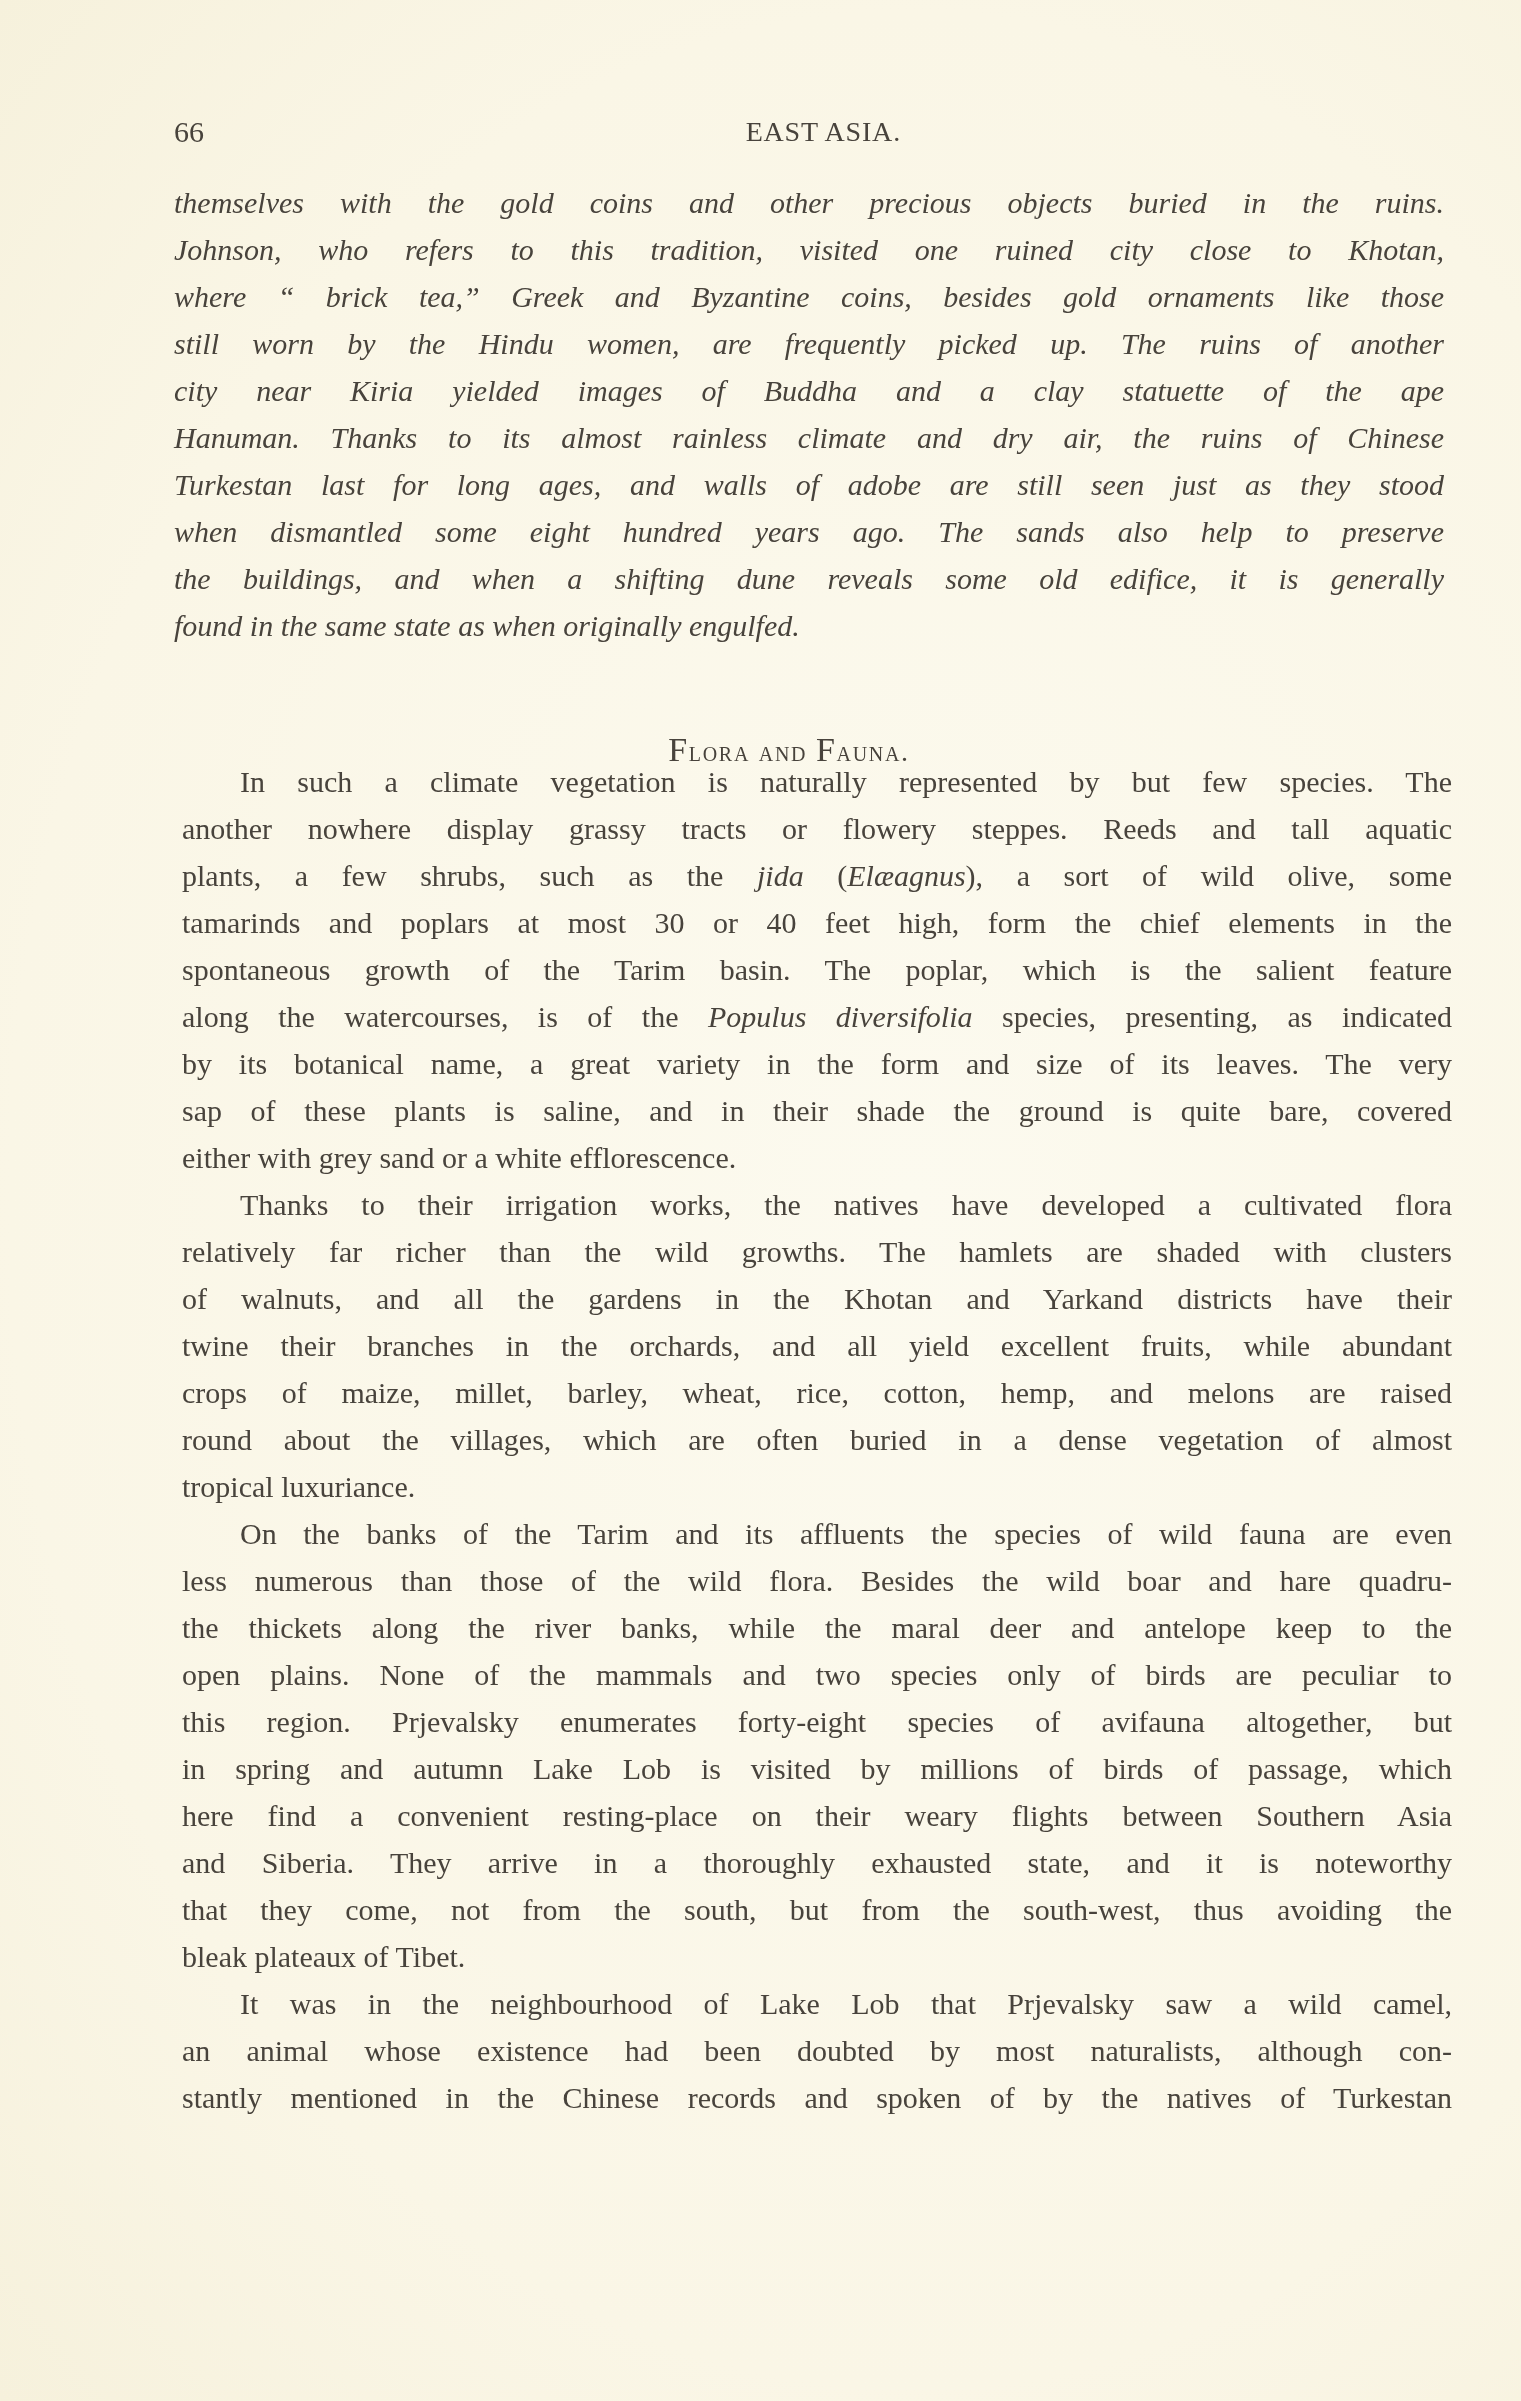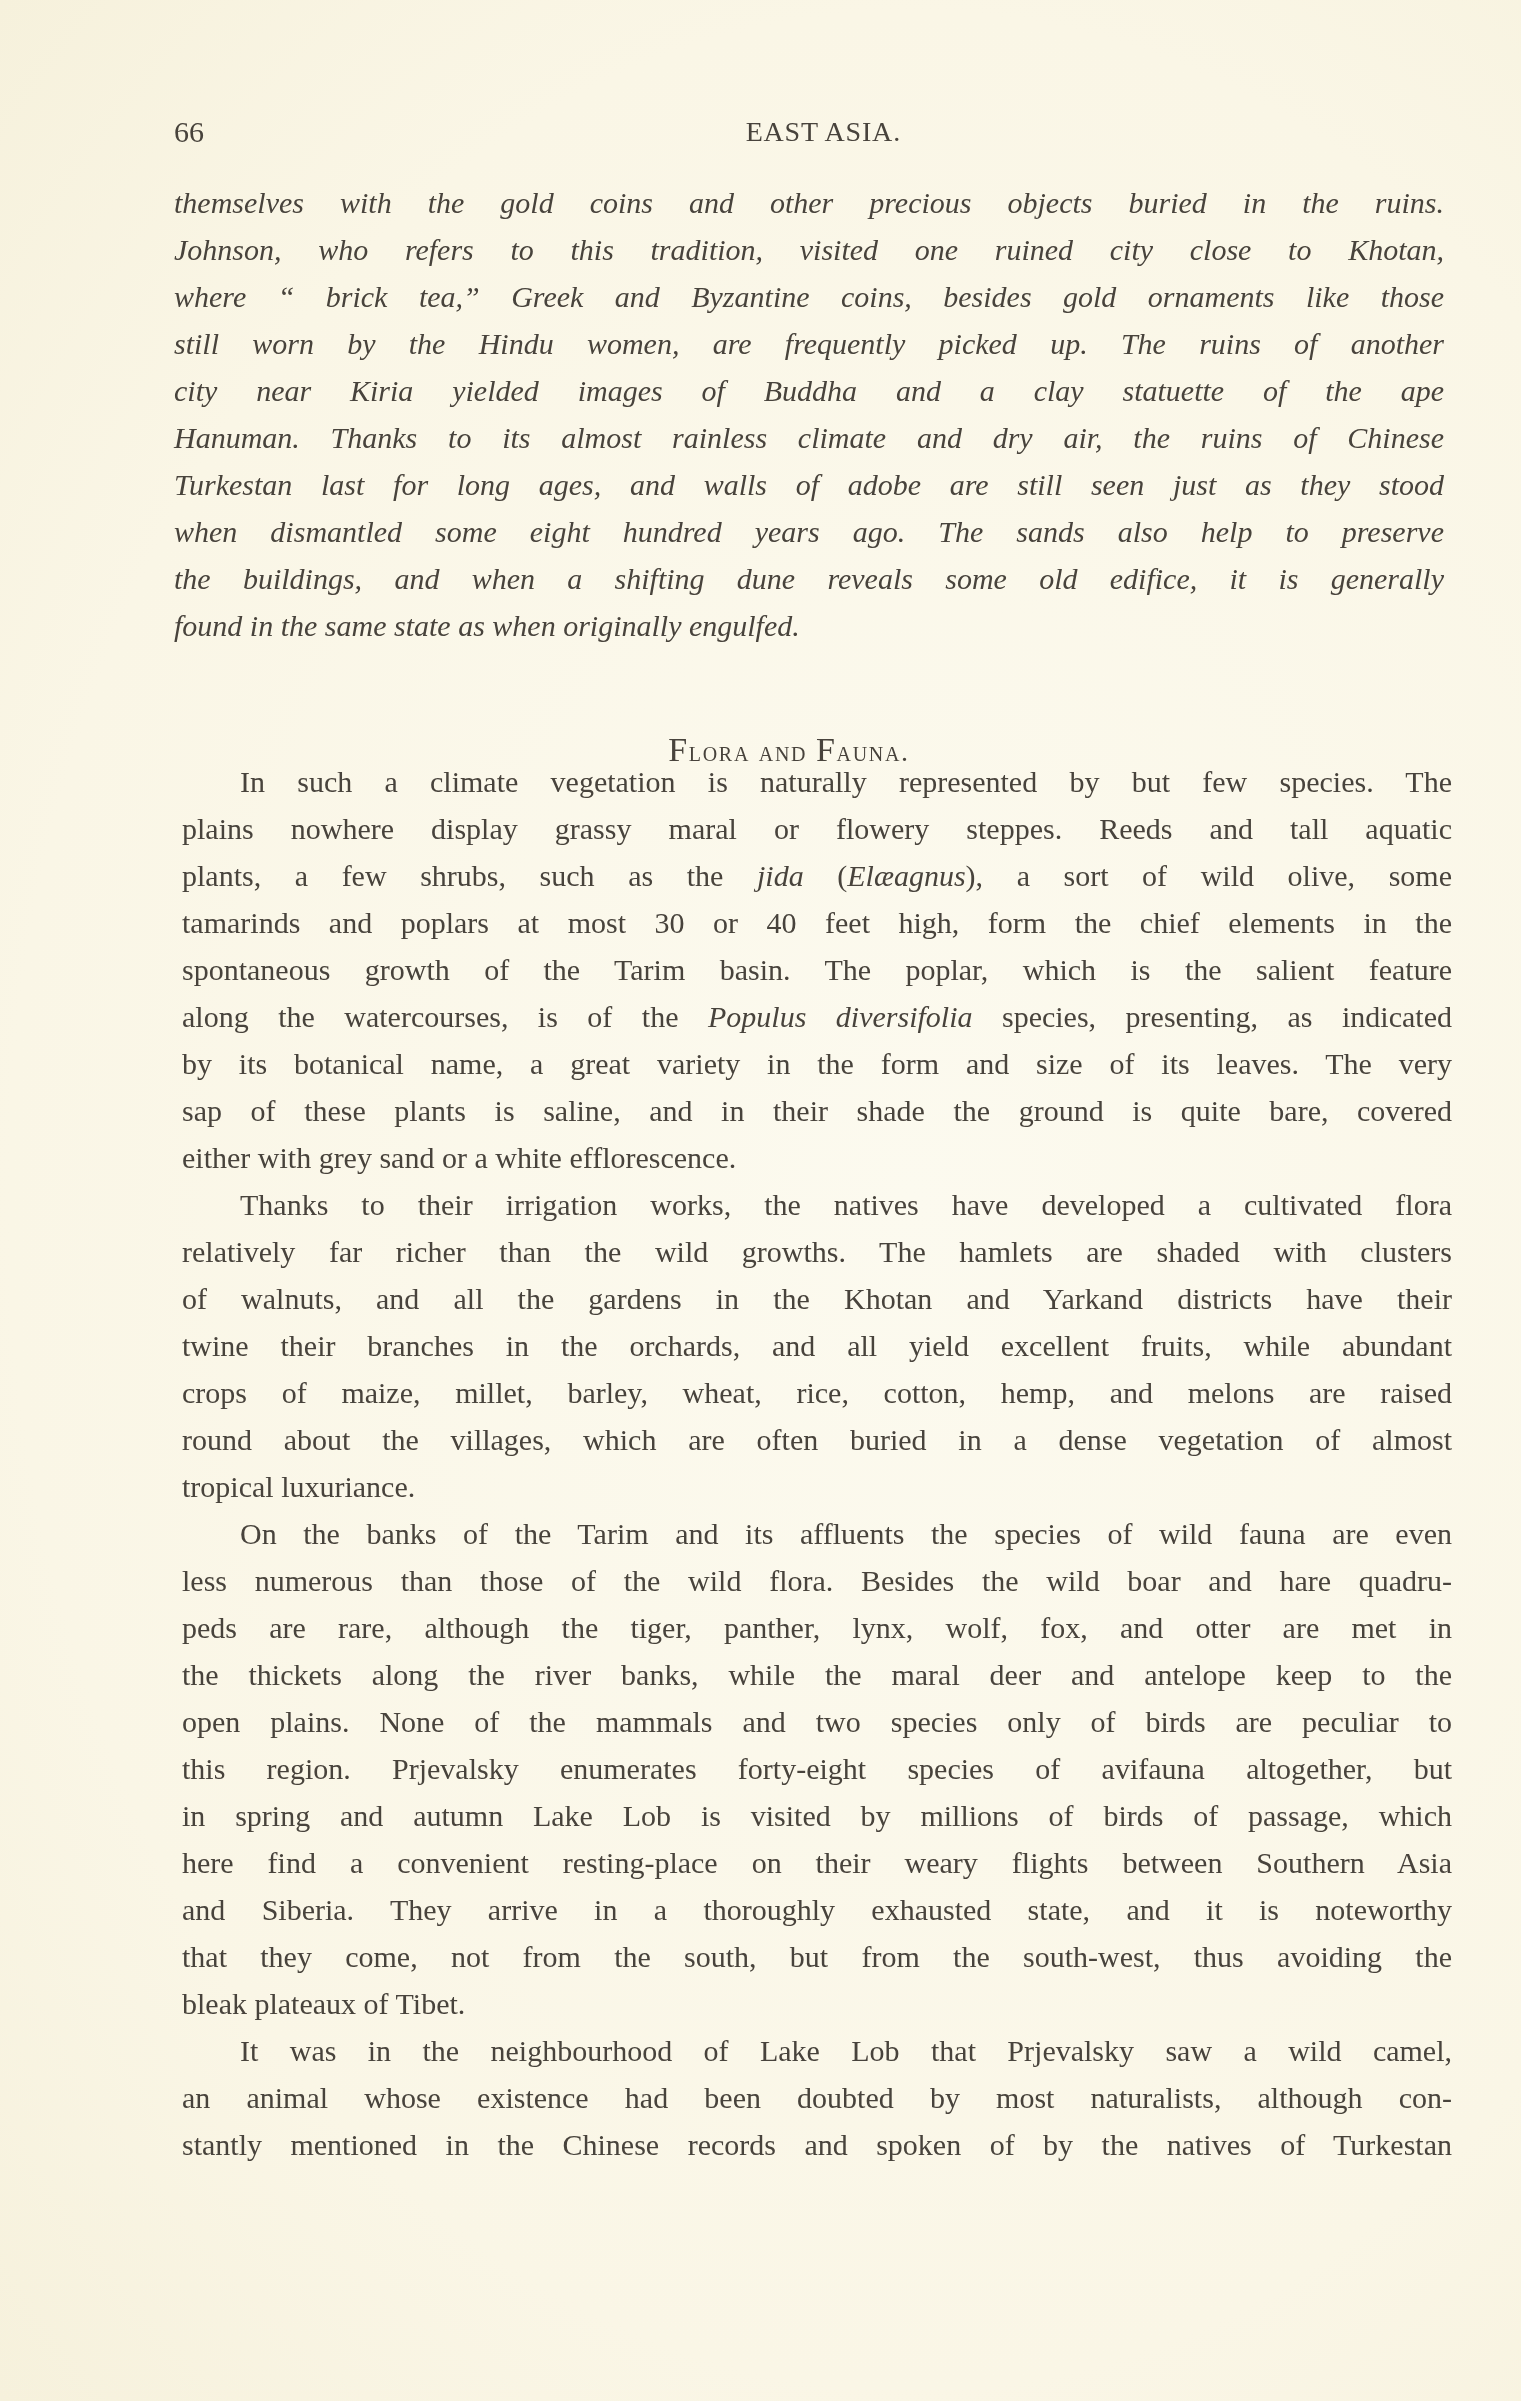--- a/index.html
+++ b/index.html
@@ -137,21 +137,21 @@
       </div>
     </div>
 
   <div class="section-heading" id="heading"><span><span class="sc-big">F</span>lora</span> <span>and</span> <span><span class="sc-big">F</span>auna.</span></div>
 
   <div class="text-block body2" id="block2">
       <div class="line indent">
         <span class="line-inner">In such a climate vegetation is naturally represented by but few species. The</span>
       </div>
       <div class="line">
-        <span class="line-inner">plains nowhere display grassy maral or flowery steppes. Reeds and tall aquatic</span>
+        <span class="line-inner">another nowhere display grassy tracts or flowery steppes. Reeds and tall aquatic</span>
       </div>
       <div class="line">
         <span class="line-inner">plants, a few shrubs, such as the <em>jida</em> (<em>Elæagnus</em>), a sort of wild olive, some</span>
       </div>
       <div class="line">
         <span class="line-inner">tamarinds and poplars at most 30 or 40 feet high, form the chief elements in the</span>
       </div>
       <div class="line">
         <span class="line-inner">spontaneous growth of the Tarim basin. The poplar, which is the salient feature</span>
       </div>
@@ -188,23 +188,20 @@
       <div class="line last">
         <span class="line-inner">tropical luxuriance.</span>
       </div>
       <div class="line indent">
         <span class="line-inner">On the banks of the Tarim and its affluents the species of wild fauna are even</span>
       </div>
       <div class="line">
         <span class="line-inner">less numerous than those of the wild flora. Besides the wild boar and hare quadru-</span>
       </div>
       <div class="line">
-        <span class="line-inner">peds are rare, although the tiger, panther, lynx, wolf, fox, and otter are met in</span>
-      </div>
-      <div class="line">
         <span class="line-inner">the thickets along the river banks, while the maral deer and antelope keep to the</span>
       </div>
       <div class="line">
         <span class="line-inner">open plains. None of the mammals and two species only of birds are peculiar to</span>
       </div>
       <div class="line">
         <span class="line-inner">this region. Prjevalsky enumerates forty-eight species of avifauna altogether, but</span>
       </div>
       <div class="line">
         <span class="line-inner">in spring and autumn Lake Lob is visited by millions of birds of passage, which</span>

